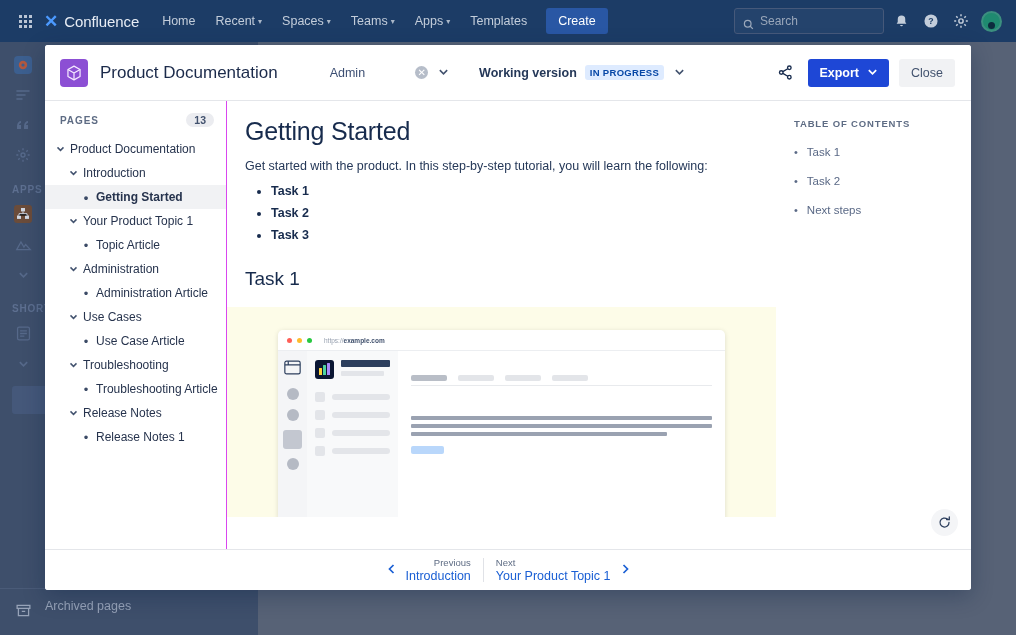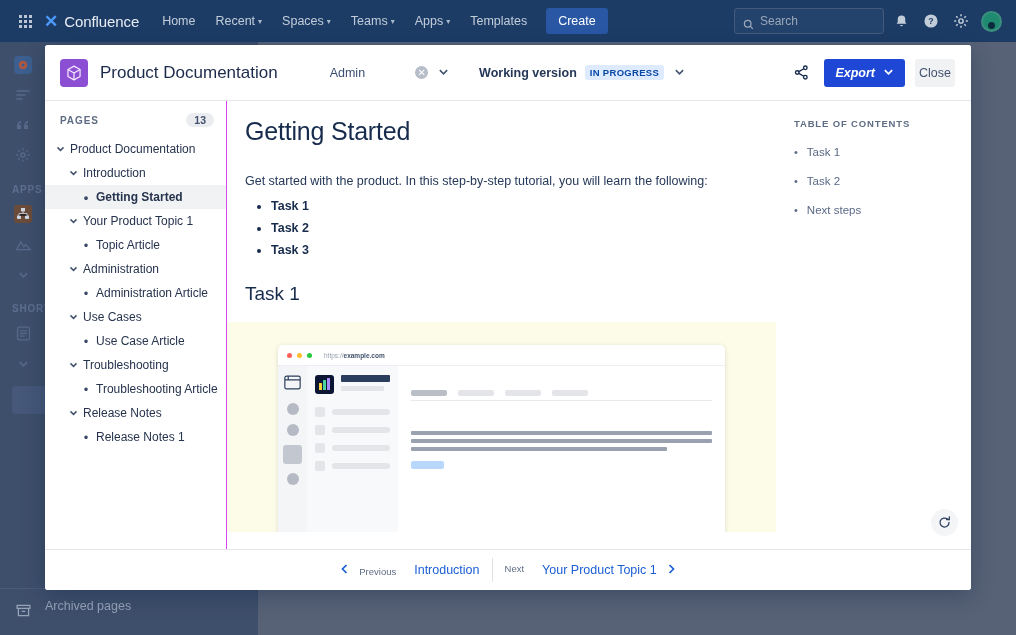--- a/index.html
+++ b/index.html
@@ -107,26 +107,26 @@
   #version-label { font-size: 12.5px; color: #253858; font-weight: bold; margin-left: 30px; white-space: nowrap; }
   #status-badge {
     background: #deebff; color: #0747a6; font-size: 9.5px; font-weight: bold;
     letter-spacing: .3px; padding: 2px 5px; border-radius: 3px; margin-left: 8px; white-space: nowrap;
   }
   .hdr-right { margin-left: auto; display: flex; align-items: center; gap: 10px; }
   #share-btn { width: 26px; height: 26px; display: flex; align-items: center; justify-content: center; }
   #export-btn {
     background: #1e47d6; color: #ffffff; font-size: 12.5px; font-weight: bold;
     height: 28px; border-radius: 3px; padding: 0 11px;
-    display: flex; align-items: center; gap: 8px; border: none; font-family: inherit; cursor: pointer; font-style: italic;
+    display: flex; align-items: center; gap: 8px; border: none; font-family: inherit; cursor: pointer;
   }
   #export-btn .chev { color: #fff; margin-left: 0; }
   #close-btn {
     background: #f1f2f4; color: #42526e; font-size: 12.5px; height: 28px;
-    border-radius: 3px; padding: 0 4px; border: none; font-family: inherit; cursor: pointer;
+    border-radius: 3px; padding: 0 12px; border: none; font-family: inherit; cursor: pointer;
   }
 
   
   #modal-body { flex: 1; display: flex; min-height: 0; border-top: 1px solid #e4e6ea; }
 
   
   #pages-panel {
     width: 182px; flex: 0 0 182px; border-right: 1px solid #d946ef;
     padding: 12px 0 0 0; overflow: hidden; background: #fff;
   }
@@ -147,21 +147,21 @@
   
   #doc-area { flex: 1; display: flex; min-width: 0; position: relative; overflow: hidden; }
   #doc-scroll { flex: 1; padding: 16px 0 0 0; min-width: 0; position: relative; }
   #doc-inner { padding-left: 18px; padding-right: 18px; }
   #doc-title { font-size: 25px; color: #172b4d; font-weight: normal; letter-spacing: -0.2px; }
   #highlight-box {
     display: inline-block; border: 2.5px solid #36e4a4; border-radius: 2px;
     padding: 4px 7px 5px 7px; margin-top: 17px;
   }
   #highlight-text { font-size: 12.5px; color: #2b3a5c; }
-  #intro-text { font-size: 12.5px; color: #253858; margin-top: 28px; }
+  #intro-text { font-size: 12.5px; color: #253858; margin-top: 13px; }
   #task-list { margin: 11px 0 0 26px; }
   #task-list li { font-size: 12.5px; color: #172b4d; font-weight: bold; margin-bottom: 8px; }
   #task1-heading { font-size: 19px; color: #172b4d; margin-top: 26px; font-weight: normal; }
   #task1-text { font-size: 12.5px; color: #253858; margin-top: 10px; }
 
   
   #mockup-wrap {
     margin-top: 17px; background: #fdfce8; height: 210px; overflow: hidden;
     position: relative; padding-top: 23px;
   }
@@ -213,21 +213,21 @@
   
   #modal-footer {
     height: 41px; flex: 0 0 41px; border-top: 1px solid #e4e6ea;
     display: flex; align-items: center; justify-content: center; gap: 0; background: #fff;
   }
   .foot-block { display: flex; align-items: center; gap: 8px; }
   .foot-label { font-size: 9.5px; color: #5e6c84; }
   .foot-link { font-size: 12.5px; color: #1a5fd4; }
   .foot-chev { color: #1a5fd4; font-size: 13px; }
   #foot-divider { width: 1px; height: 24px; background: #e0e2e7; margin: 0 12px; }
-  .foot-col { display: flex; flex-direction: row; gap: 18px; text-align: center; }
+  .foot-col { display: flex; flex-direction: column; gap: 1px; text-align: center; }
 </style>
 </head>
 <body>
 
 <div id="app-background">
 
   <div id="space-sidebar">
     <div class="sb-row">
       <span class="sb-ico">
         <svg width="18" height="18" viewBox="0 0 18 18">

